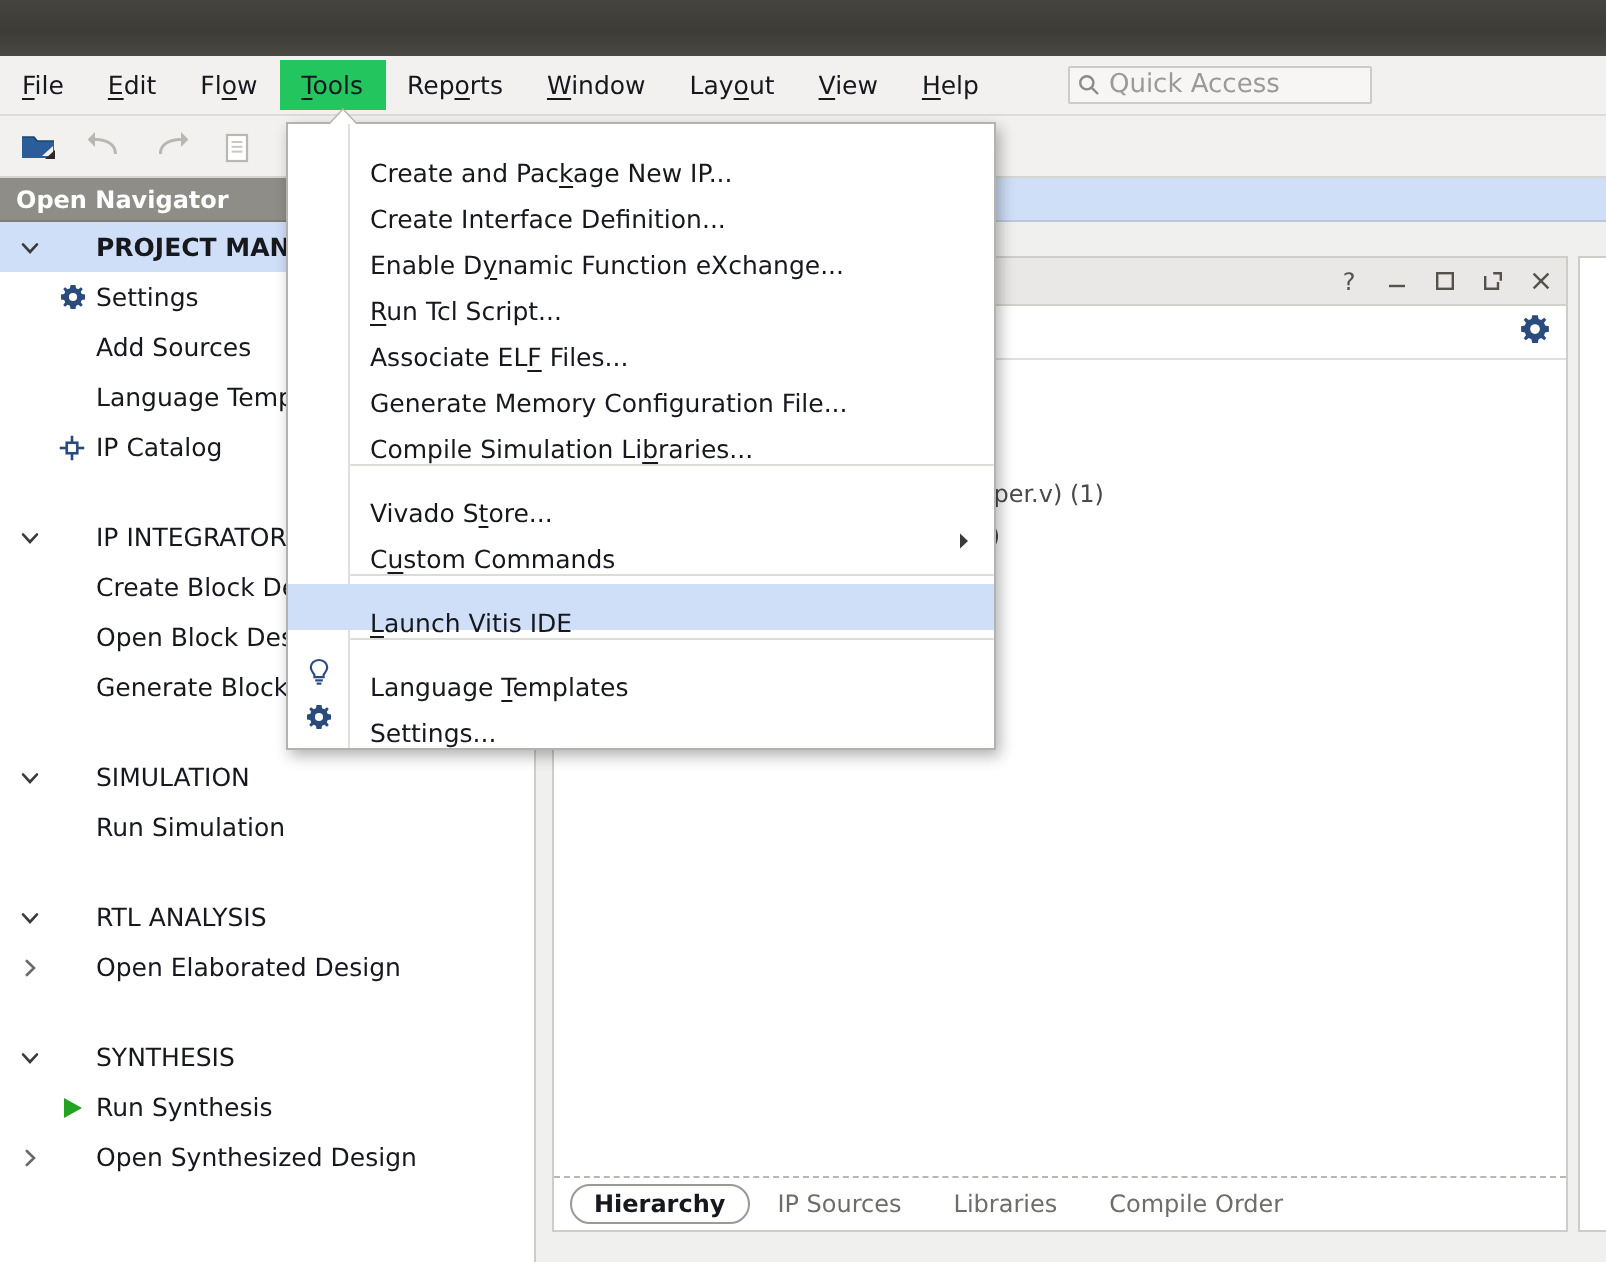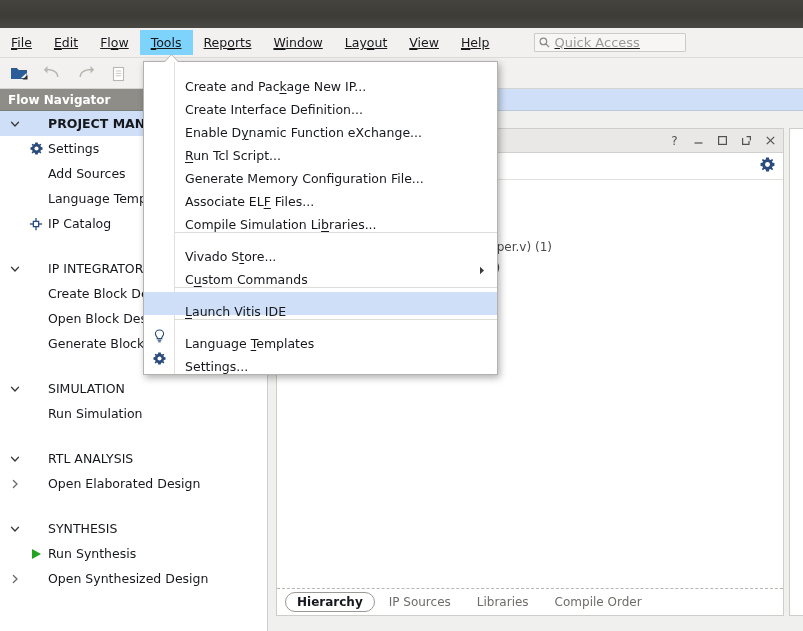--- a/index.html
+++ b/index.html
@@ -18,27 +18,27 @@
   .titlebar {
     position: absolute; left: 0; top: 0; width: 803px; height: 28px;
     background: linear-gradient(180deg,#46443f 0%,#3e3c37 55%,#4a4842 100%);
   }
 
   
   .menubar {
     position: absolute; left: 0; top: 28px; width: 803px; height: 30px;
     background: #f2f1ef;
     border-bottom: 1px solid #dedcd8;
-    display: flex; align-items: center; text-decoration: underline;
+    display: flex; align-items: center;
   }
   .menubar-item {
     padding: 5px 11px; font-size: 12.5px; color: #16181d; cursor: default;
     white-space: nowrap;
   }
-  .menubar-item.active { background: #7dd3fc; }
+  .menubar-item.active { background: #22c55e; }
   .mn { text-decoration: underline; text-underline-offset: 1.5px; }
   .quick-access {
     margin-left: 34px; width: 152px; height: 19px;
     border: 1px solid #cdcbc7; background: #f7f6f5;
     display: flex; align-items: center; padding: 0 4px;
     color: #9a9a9a; font-size: 13px; border-radius: 1px;
   }
   .qa-ico { margin-right: 4px; display: flex; align-items: center; }
 
   
@@ -218,21 +218,21 @@
       </svg>
     </div>
   </div>
 
   <div class="projtab">
     <span>o_21-2</span>
   </div>
 
   <div class="sidebar">
     <div class="fn-header">
-      <span>Flow Navigator</span>
+      <span>Open Navigator</span>
     </div>
     <div id="fn-rows">
         <div class="fn-row section highlight">
           <span class="fn-chev">
             <svg width="10" height="10" viewBox="0 0 10 10">
               <path d="M1.5 3.2 L5 7 L8.5 3.2" fill="none" stroke="#3a3a3a" stroke-width="1.3" stroke-linecap="round"></path>
             </svg>
           </span>
           <span class="fn-ico"></span>
           <span class="fn-label">PROJECT MANAGER</span>
@@ -429,25 +429,25 @@
         <div class="dd-item">
           <span class="dd-ico"></span>
           <span class="dd-label">Enable D<span class="mn">y</span>namic Function eXchange...</span>
         </div>
         <div class="dd-item">
           <span class="dd-ico"></span>
           <span class="dd-label"><span class="mn">R</span>un Tcl Script...</span>
         </div>
         <div class="dd-item">
           <span class="dd-ico"></span>
+          <span class="dd-label">Associate EL<span class="mn">F</span> Files...</span>
+        </div>
+        <div class="dd-item">
+          <span class="dd-ico"></span>
           <span class="dd-label">Generate Memory Conf<span class="mn">i</span>guration File...</span>
-        </div>
-        <div class="dd-item">
-          <span class="dd-ico"></span>
-          <span class="dd-label">Associate EL<span class="mn">F</span> Files...</span>
         </div>
         <div class="dd-item">
           <span class="dd-ico"></span>
           <span class="dd-label">Compile Simulation Li<span class="mn">b</span>raries...</span>
         </div>
         <div class="dd-sep"></div>
         <div class="dd-item">
           <span class="dd-ico"></span>
           <span class="dd-label">Vivado S<span class="mn">t</span>ore...</span>
         </div>

